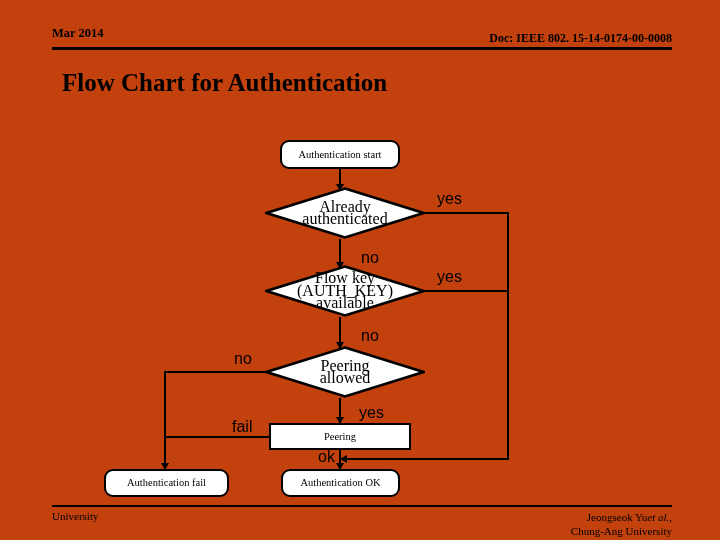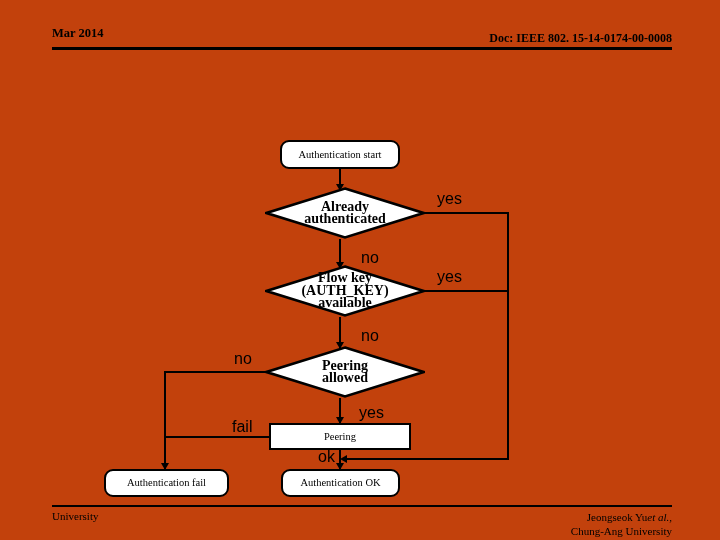--- a/index.html
+++ b/index.html
@@ -121,24 +121,23 @@
   .diamond-label {
     position: absolute;
     left: 0;
     top: 0;
     width: 100%;
     height: 100%;
     display: flex;
     align-items: center;
     justify-content: center;
     text-align: center;
-    font-size: 14px;
+    font-size: 16px;
     line-height: 12.5px;
     white-space: pre-line;
-    font-weight: bold;
   }
 
   
   .elabel {
     position: absolute;
     font-family: "Liberation Sans", sans-serif;
     font-size: 16px;
     font-weight: normal;
     color: #000;
     white-space: nowrap;
@@ -172,20 +171,21 @@
   }
 </style>
 </head>
 <body>
 
 <div id="page">
 
   <div class="hdr-date">Mar 2014</div>
   <div class="hdr-doc">Doc: IEEE 802. 15-14-0174-00-0008</div>
   <div class="hdr-rule"></div>
+  <div class="slide-title">Flow Chart for Authentication</div>
 
   <div class="node term" style="left:280px; top:140px; width:120px; height:29px;">
     <span>Authentication start</span>
   </div>
 
   <div class="ln ln-v" style="left:339px; top:169px; height:21px;"></div>
   <div class="arrow arrow-down" style="left:336px; top:184px;"></div>
 
   <div class="diamond-wrap" style="left:265px; top:187px; width:160px; height:52px;">
     <svg width="160" height="52" viewBox="0 0 160 52">

